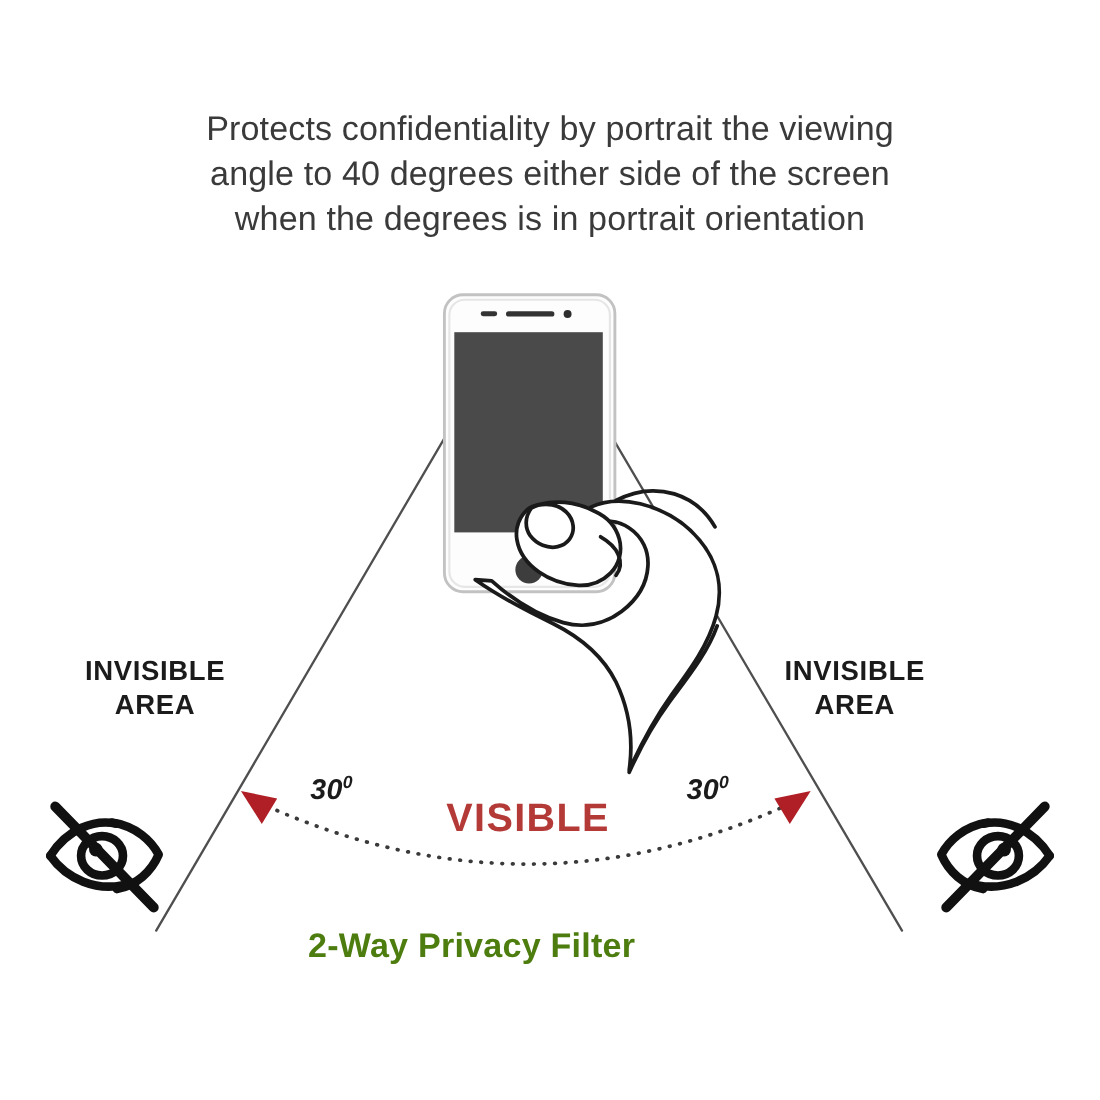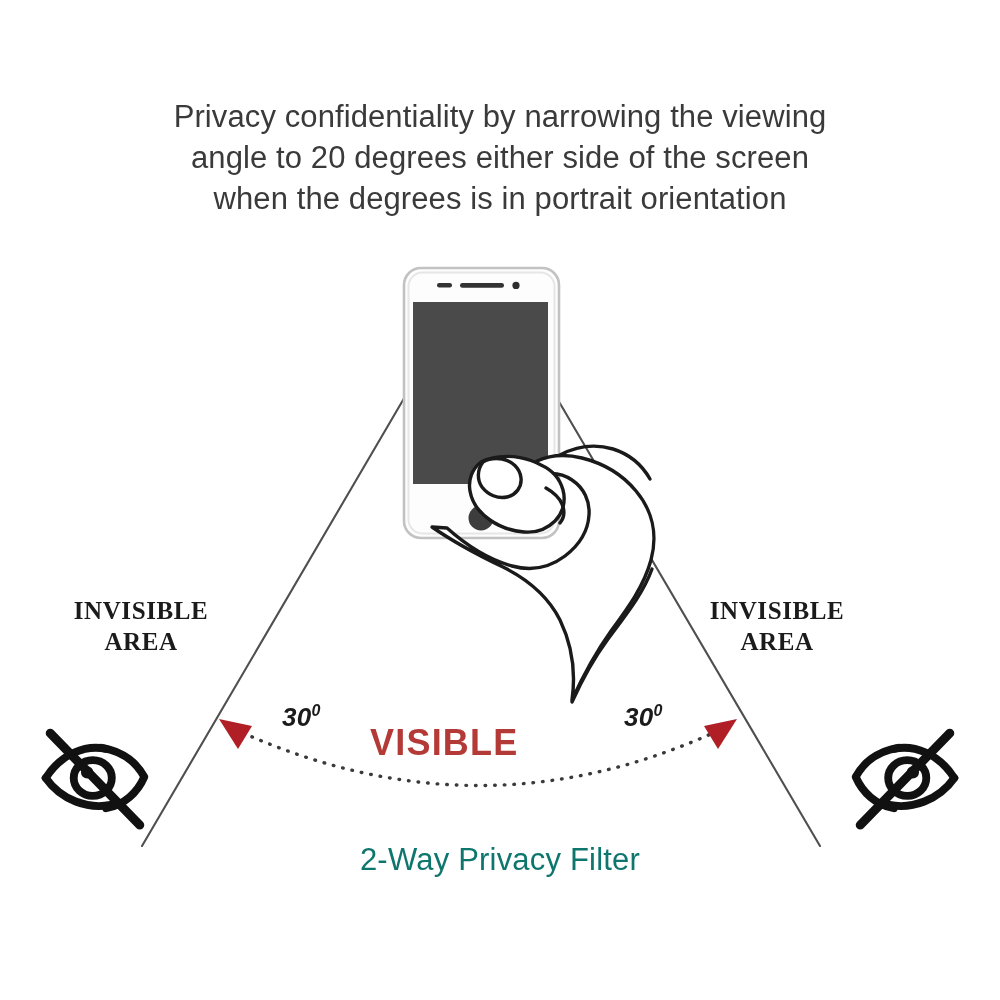--- a/index.html
+++ b/index.html
@@ -48,21 +48,20 @@
   
   .inv-label {
     position: absolute;
     width: 230px;
     text-align: center;
     color: #1b1b1b;
     font-size: 25px;
     font-weight: 700;
     line-height: 31px;
     letter-spacing: 0.6px;
-    font-family: Liberation Serif, serif;
   }
   #inv-left  { left: 26px;  top: 595px; }
   #inv-right { left: 662px; top: 595px; }
   .inv-label .l2 { display: block; }
 
   .deg-label {
     position: absolute;
     color: #1b1b1b;
     font-size: 26px;
     font-weight: 700;
@@ -76,46 +75,47 @@
     font-size: 16px;
     vertical-align: super;
     line-height: 0;
   }
 
   #visible-label {
     position: absolute;
     left: 370px;
     top: 722px;
     width: 220px;
+    text-align: center;
     color: #b43a38;
     font-size: 36px;
     font-weight: 700;
     letter-spacing: 1.2px;
   }
 
   #filter-label {
     position: absolute;
     left: 280px;
     top: 842px;
     width: 440px;
-    text-align: center;
-    color: #0f766e;
+    text-align: left;
+    color: #4d7c0f;
     font-size: 31px;
-    font-weight: 400;
+    font-weight: 700;
     letter-spacing: 0.2px;
   }
 </style>
 </head>
 <body>
 
 <div id="stage">
 
   <div id="heading">
-    <span class="hline">Privacy confidentiality by narrowing the viewing</span>
-    <span class="hline">angle to 20 degrees either side of the screen</span>
+    <span class="hline">Protects confidentiality by portrait the viewing</span>
+    <span class="hline">angle to 40 degrees either side of the screen</span>
     <span class="hline">when the degrees is in portrait orientation</span>
   </div>
 
   <svg id="scene" viewBox="0 0 1000 1000">
 
     <g>
       <line x1="413" y1="383" x2="142" y2="846" stroke="#4f4f4f" stroke-width="2.1" stroke-linecap="round"></line>
       <line x1="548" y1="383" x2="820" y2="846" stroke="#4f4f4f" stroke-width="2.1" stroke-linecap="round"></line>
     </g>
 

